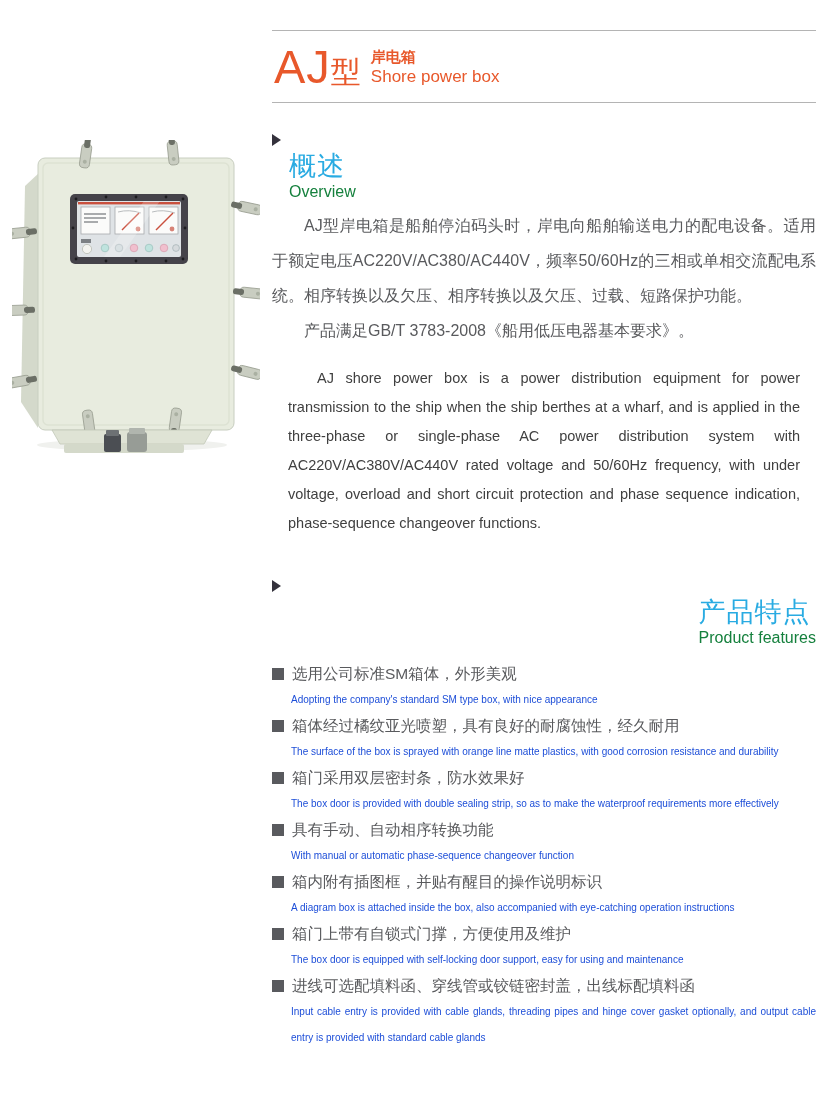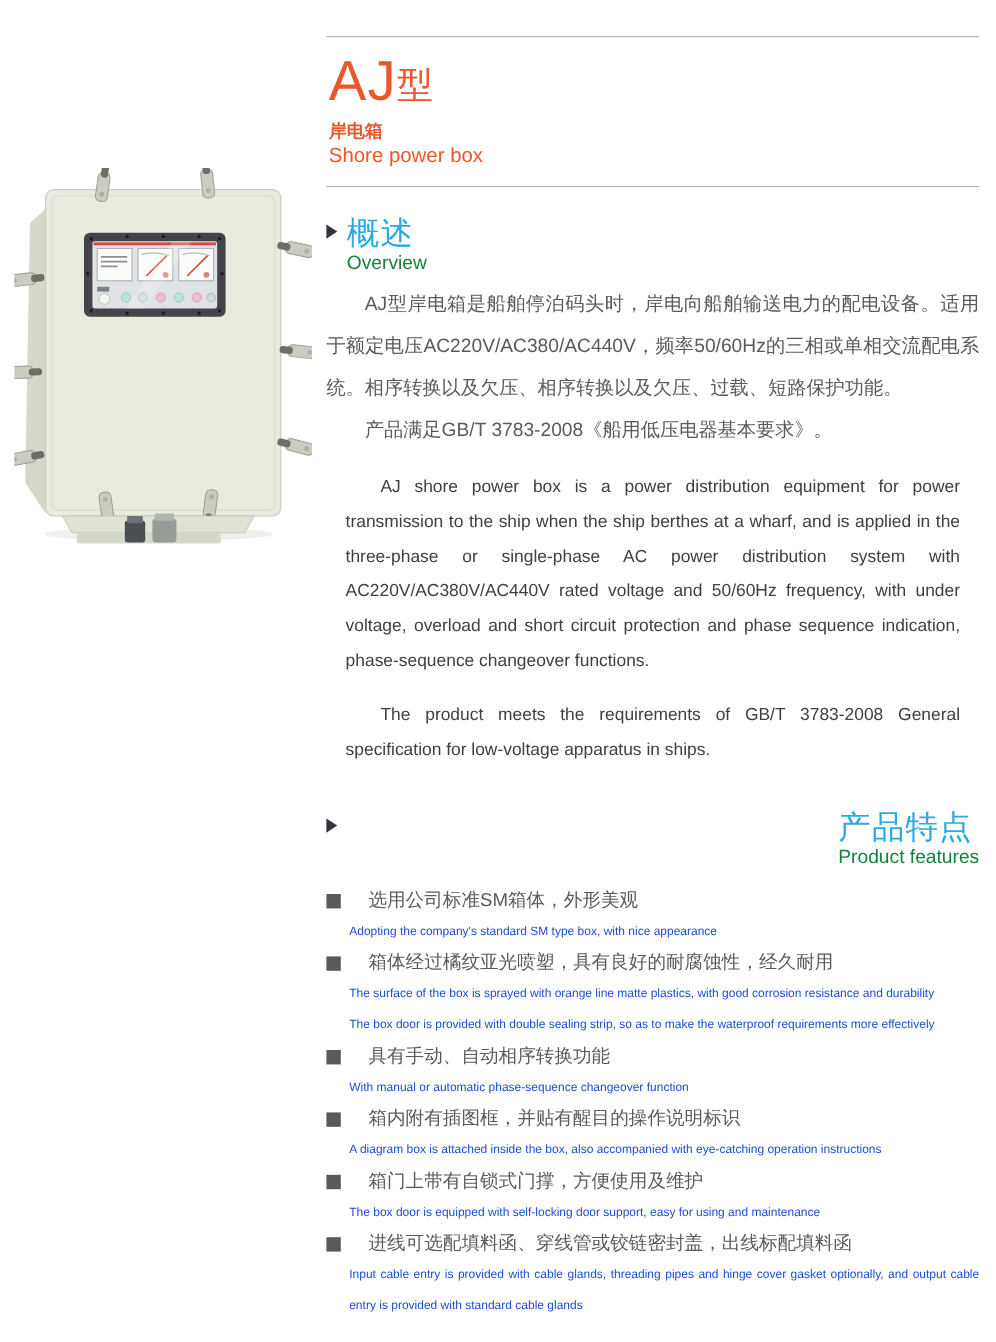--- a/index.html
+++ b/index.html
@@ -5,45 +5,45 @@
   html,body{margin:0;padding:0;background:#ffffff;}
   body{width:830px;height:1118px;position:relative;font-family:"Liberation Sans",sans-serif;overflow:hidden;}
   .page{position:absolute;inset:0;background:#fff;}
 
   
   .col{position:absolute;left:272px;top:0;width:544px;}
   .rule{height:1px;background:#b4b4b4;}
   .rule-top{margin-top:30px;}
 
   
-  .titleblock{display:flex;align-items:flex-start;gap:10px;padding:13px 0 12px 2px;flex-direction:column;}
+  .titleblock{display:flex;align-items:flex-end;gap:10px;padding:13px 0 12px 2px;}
   .model{color:#E8582B;display:flex;align-items:flex-end;}
   .model-latin{font-size:47px;line-height:46px;font-weight:400;letter-spacing:1px;}
   .model-cn{font-size:30px;line-height:36px;}
   .subtitle{display:flex;flex-direction:column;color:#E8582B;padding-bottom:3px;}
   .sub-cn{font-size:15px;font-weight:bold;line-height:20px;}
   .sub-en{font-size:17px;line-height:20px;}
 
   
   .sec-head{display:flex;gap:8px;}
   .overview-head{margin-top:22px;}
   .features-head{margin-top:33px;justify-content:space-between;}
   .tri{width:0;height:0;border-left:9px solid #34323c;border-top:6px solid transparent;border-bottom:6px solid transparent;margin-top:9px;flex:0 0 auto;}
-  .sec-cn{font-size:27px;line-height:32px;color:#29ABE2;letter-spacing:1px;}
+  .sec-cn{font-size:27px;line-height:32px;color:#29ABE2;letter-spacing:1px;margin-top:25px;}
   .sec-en{font-size:16px;line-height:19px;color:#15803d;}
 
   
   .cn-paras{margin-top:7px;}
   p.cn{margin:0;font-size:16px;line-height:35px;color:#595a5d;text-align:justify;text-indent:2em;}
   .en-paras{margin-top:13px;}
   p.en{margin:16px;font-size:14.5px;line-height:29px;color:#404040;text-align:justify;text-indent:2em;}
 
   
   .feat-list{margin-top:14px;}
-  .feat-cn{font-size:15.5px;color:#595a5d;line-height:26px;display:flex;align-items:center;gap:23px;}
+  .feat-cn{font-size:15.5px;color:#595a5d;line-height:26px;display:flex;align-items:center;gap:8px;}
   .sq{width:12px;height:12px;background:#595a5e;flex:0 0 auto;}
   .feat-en{font-size:10px;color:#1d4ed8;line-height:26px;text-align:justify;margin-left:19px;}
 
   
   .photo{position:absolute;left:12px;top:140px;width:248px;height:318px;}
 </style>
 </head>
 <body>
 
 <div class="page">
@@ -164,21 +164,20 @@
       </div>
     </div>
 
     <div class="cn-paras">
       <p class="cn">AJ型岸电箱是船舶停泊码头时，岸电向船舶输送电力的配电设备。适用于额定电压AC220V/AC380/AC440V，频率50/60Hz的三相或单相交流配电系统。相序转换以及欠压、相序转换以及欠压、过载、短路保护功能。</p>
       <p class="cn">产品满足GB/T 3783-2008《船用低压电器基本要求》。</p>
     </div>
 
     <div class="en-paras">
       <p class="en">AJ shore power box is a power distribution equipment for power transmission to the ship when the ship berthes at a wharf, and is applied in the three-phase or single-phase AC power distribution system with AC220V/AC380V/AC440V rated voltage and 50/60Hz frequency, with under voltage, overload and short circuit protection and phase sequence indication, phase-sequence changeover functions.</p>
-      <p class="en">The product meets the requirements of GB/T 3783-2008 General specification for low-voltage apparatus in ships.</p>
     </div>
 
     <div class="sec-head features-head">
       <span class="tri"></span>
       <div>
         <div class="sec-cn">产品特点</div>
         <div class="sec-en">Product features</div>
       </div>
     </div>
 
@@ -194,20 +193,24 @@
 
       <div class="feat">
         <div class="feat-cn">
           <span class="sq"></span>
           <span>箱体经过橘纹亚光喷塑，具有良好的耐腐蚀性，经久耐用</span>
         </div>
         <div class="feat-en">The surface of the box is sprayed with orange line matte plastics, with good corrosion resistance and durability</div>
       </div>
 
       <div class="feat">
+        <div class="feat-cn">
+          <span class="sq"></span>
+          <span>箱门采用双层密封条，防水效果好</span>
+        </div>
         <div class="feat-en">The box door is provided with double sealing strip, so as to make the waterproof requirements more effectively</div>
       </div>
 
       <div class="feat">
         <div class="feat-cn">
           <span class="sq"></span>
           <span>具有手动、自动相序转换功能</span>
         </div>
         <div class="feat-en">With manual or automatic phase-sequence changeover function</div>
       </div>

